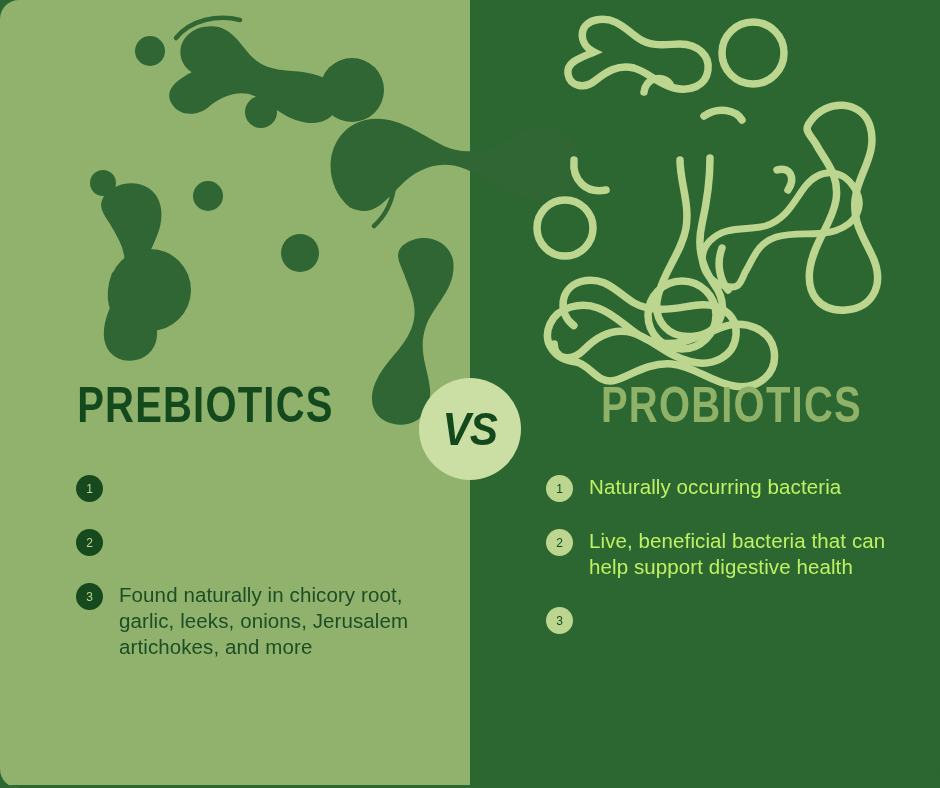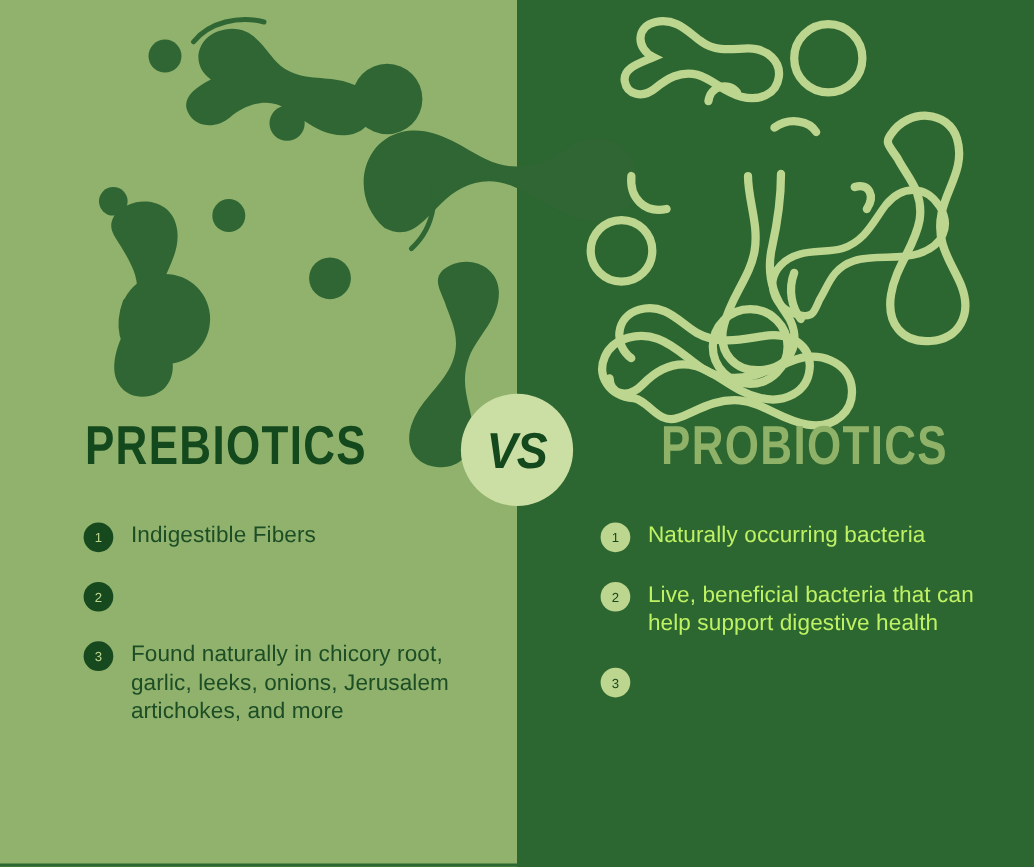--- a/index.html
+++ b/index.html
@@ -4,20 +4,21 @@
 <style>
   * { margin:0; padding:0; box-sizing:border-box; }
 
   html,body { background:#2c6630; }
 
   .canvas{
     position:relative;
     width:940px; height:788px;
     overflow:hidden;
     font-family:"Liberation Sans", sans-serif;
+    border-radius:19px;
   }
 
   
   .half{ position:absolute; top:0; height:788px; }
   .half.left { left:0;   width:470px; background:#90b26d; }
   .half.right{ left:470px; width:470px; background:#2c6630; }
   .bottom-edge{
     position:absolute; left:0; bottom:0; width:940px; height:3px;
     background:#2c6630;
   }
@@ -48,21 +49,21 @@
   .title.right{
     left:470px; width:470px;
     justify-content:center;
     transform-origin:50% 50%;
     color:#8fb268;
     padding-left:66px;
   }
 
   .vs-badge{
     position:absolute;
-    left:419px; top:358px;
+    left:419px; top:378px;
     width:102px; height:102px;
     border-radius:50%;
     background:#cbdfa4;
     display:flex; align-items:center; justify-content:center;
     z-index:5;
   }
   .vs-badge span{
     font-size:46px; font-weight:bold; font-style:italic;
     color:#14491d;
     letter-spacing:-1px;
@@ -198,21 +199,20 @@
   <div class="title left">PREBIOTICS</div>
   <div class="title right">PROBIOTICS</div>
 
   <div class="vs-badge">
     <span>VS</span>
   </div>
 
   <div class="list left">
     <div class="item">
       <div class="num">1</div>
-      <div class="txt">Indigestible Fibers</div>
     </div>
     <div class="item">
       <div class="num">2</div>
     </div>
     <div class="item">
       <div class="num">3</div>
       <div class="txt">Found naturally in chicory root, garlic, leeks, onions, Jerusalem artichokes, and more</div>
     </div>
   </div>
 

